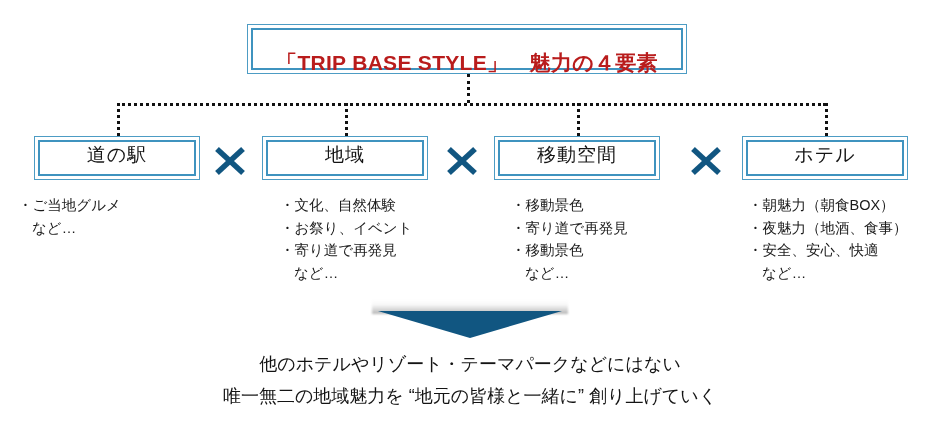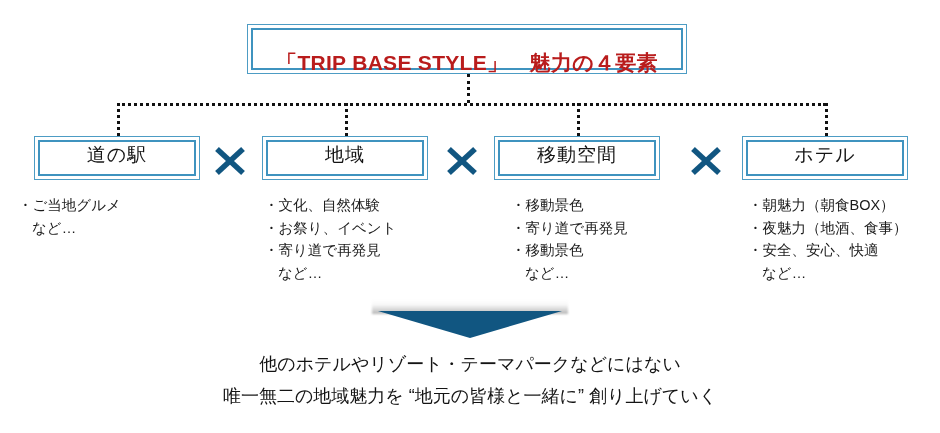--- a/index.html
+++ b/index.html
@@ -158,21 +158,21 @@
     <div class="inner">
       <span class="cat-label">ホテル</span>
     </div>
   </div>
 
   <div class="bullets" style="left:18px;">
     <div>・ご当地グルメ</div>
     <div class="etc">など…</div>
   </div>
 
-  <div class="bullets" style="left:264px;">
+  <div class="bullets" style="left:280px;">
     <div>・文化、自然体験</div>
     <div>・お祭り、イベント</div>
     <div>・寄り道で再発見</div>
     <div class="etc">など…</div>
   </div>
 
   <div class="bullets" style="left:511px;">
     <div>・移動景色</div>
     <div>・寄り道で再発見</div>
     <div>・移動景色</div>

